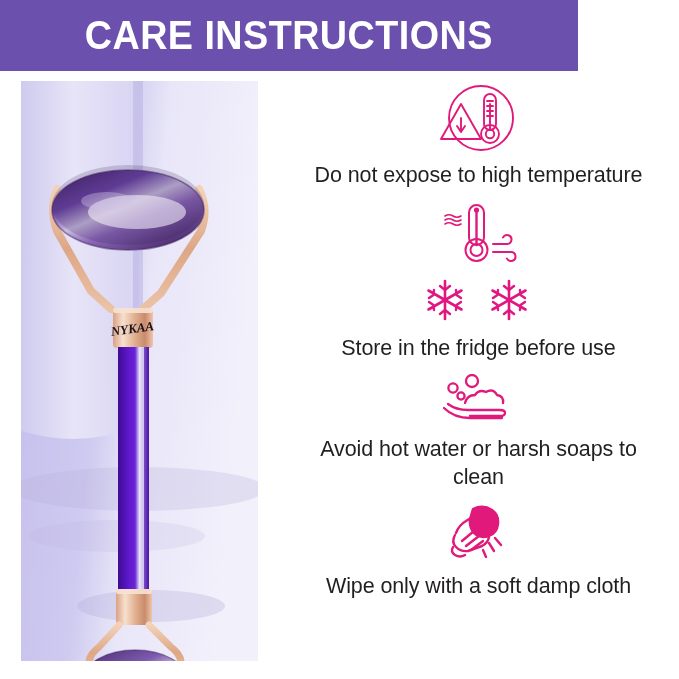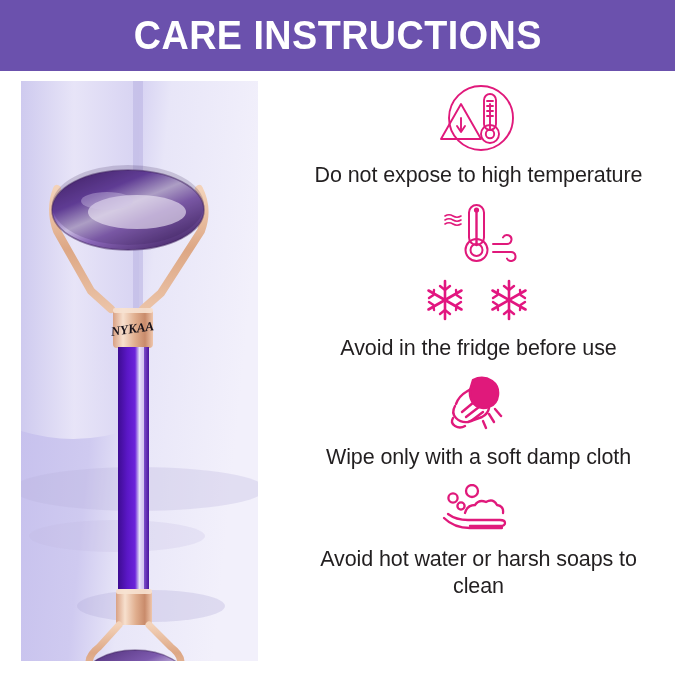--- a/index.html
+++ b/index.html
@@ -12,21 +12,21 @@
     height: 679px;
     overflow: hidden;
     font-family: "Liberation Sans", sans-serif;
     position: relative;
   }
 
   
   .header-banner {
     position: absolute;
     left: 0; top: 0;
-    width: 675px;
+    width: 578px;
     height: 71px;
     background: #6B51AD;
     display: flex;
     align-items: center;
     justify-content: center;
   }
   .header-title {
     color: #ffffff;
     font-family: "Liberation Sans Narrow", "Liberation Sans", sans-serif;
     font-weight: bold;
@@ -257,21 +257,38 @@
           <line x1="-16.5" y1="9.5" x2="16.5" y2="-9.5"></line>
           <path d="M-5 -14 L0 -10 L5 -14" stroke-width="2.4"></path>
           <path d="M-5 14 L0 10 L5 14" stroke-width="2.4"></path>
           <path d="M-16 -2 L-11.5 -5 L-11 -10" stroke-width="2.4"></path>
           <path d="M16 2 L11.5 5 L11 10" stroke-width="2.4"></path>
           <path d="M-16 2 L-11.5 5 L-11 10" stroke-width="2.4"></path>
           <path d="M16 -2 L11.5 -5 L11 -10" stroke-width="2.4"></path>
         </g>
       </svg>
     </div>
-    <div class="instruction-text">Avoid in the fridge before use</div>
+    <div class="instruction-text">Store in the fridge before use</div>
+  </div>
+
+  <div class="instruction-row row-5">
+    <div class="instruction-icon">
+      <svg width="86" height="52" viewBox="0 0 86 52" fill="none" stroke="#E0197B" stroke-width="2.3" stroke-linecap="round" stroke-linejoin="round" aria-hidden="true">
+
+        <circle cx="36" cy="7" r="6"></circle>
+        <circle cx="17" cy="14" r="4.6"></circle>
+        <circle cx="25" cy="22" r="3.6"></circle>
+
+        <path d="M29 29 q2 -8 10 -8 q4 -6 11 -3 q7 -4 11 3 q7 1 6 8"></path>
+
+        <path d="M12 30 q8 6 20 6 h32 q5 0 5 3 t-5 3 H34"></path>
+        <path d="M8 34 q10 10 26 10 h32"></path>
+      </svg>
+    </div>
+    <div class="instruction-text">Avoid hot water or harsh soaps to clean</div>
   </div>
 
   <div class="instruction-row row-4">
     <div class="instruction-icon">
       <svg width="72" height="62" viewBox="0 0 72 62" fill="none" stroke="#E0197B" stroke-width="2.4" stroke-linecap="round" stroke-linejoin="round" aria-hidden="true">
 
         <path d="M30 6 q10 -5 19 1 q7 5 6 14 q-1 9 -9 12 q-9 3 -15 -3 q-5 -6 -4 -14 Z" fill="#E0197B" stroke="#E0197B"></path>
 
         <path d="M12 32 q-4 7 1 12 q5 5 12 4 l14 -5 q6 -3 7 -9"></path>
         <path d="M13 30 q3 -8 10 -12 l8 -5"></path>
@@ -281,30 +298,13 @@
         <path d="M10 44 q-3 5 2 8 q5 3 10 0"></path>
 
         <line x1="46" y1="40" x2="51" y2="48"></line>
         <line x1="52" y1="35" x2="58" y2="42"></line>
         <line x1="40" y1="47" x2="43" y2="54"></line>
       </svg>
     </div>
     <div class="instruction-text">Wipe only with a soft damp cloth</div>
   </div>
 
-  <div class="instruction-row row-5">
-    <div class="instruction-icon">
-      <svg width="86" height="52" viewBox="0 0 86 52" fill="none" stroke="#E0197B" stroke-width="2.3" stroke-linecap="round" stroke-linejoin="round" aria-hidden="true">
-
-        <circle cx="36" cy="7" r="6"></circle>
-        <circle cx="17" cy="14" r="4.6"></circle>
-        <circle cx="25" cy="22" r="3.6"></circle>
-
-        <path d="M29 29 q2 -8 10 -8 q4 -6 11 -3 q7 -4 11 3 q7 1 6 8"></path>
-
-        <path d="M12 30 q8 6 20 6 h32 q5 0 5 3 t-5 3 H34"></path>
-        <path d="M8 34 q10 10 26 10 h32"></path>
-      </svg>
-    </div>
-    <div class="instruction-text">Avoid hot water or harsh soaps to clean</div>
-  </div>
-
 </div>
 
 </body></html>

